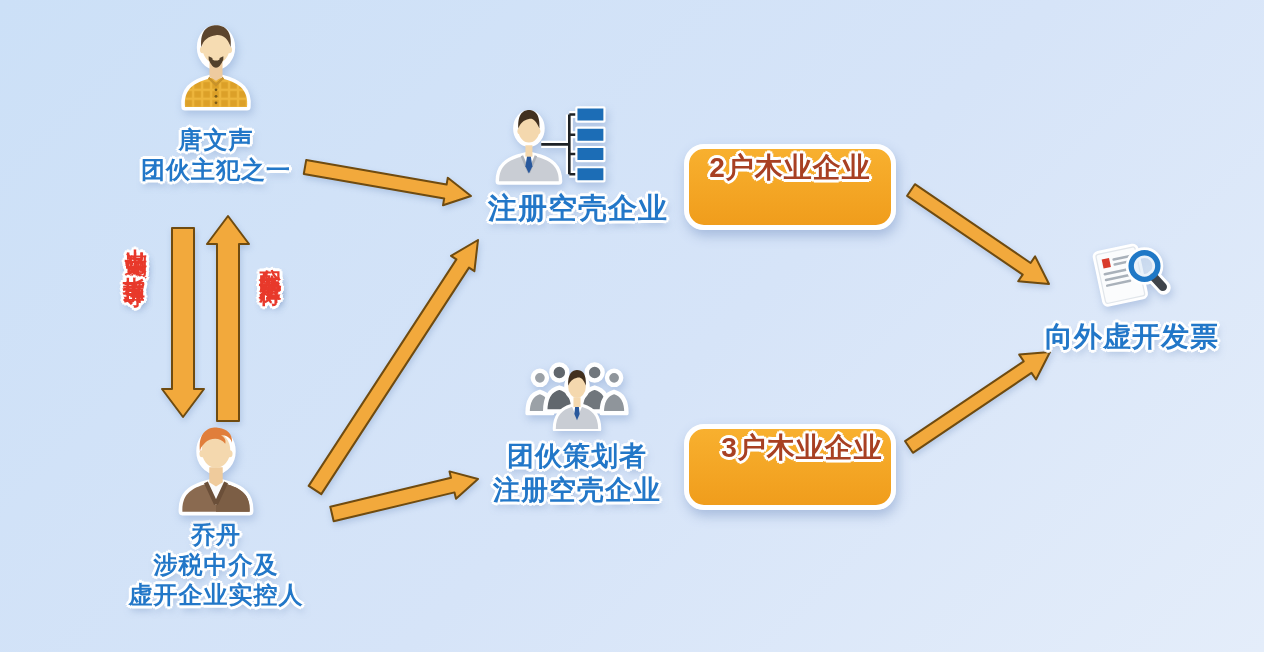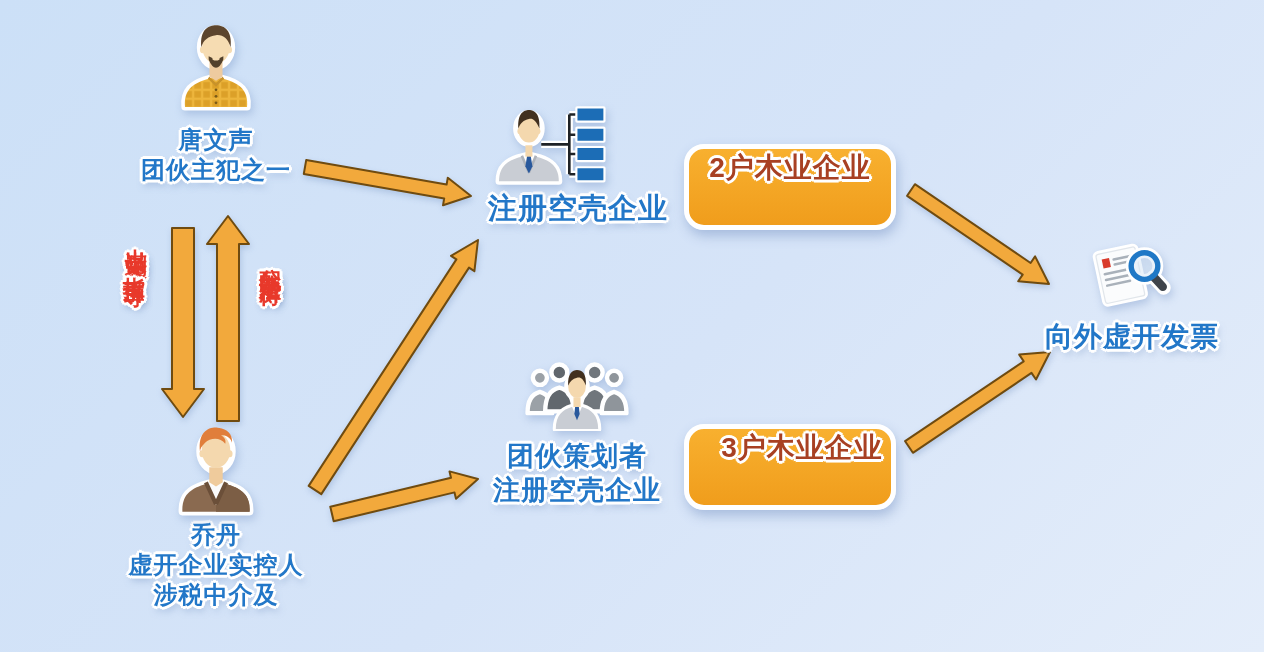--- a/index.html
+++ b/index.html
@@ -111,22 +111,22 @@
       <path d="M38 75 L50 101 L62 75 L50 71 Z" fill="#FAFAFA"></path>
       <path d="M38 74 L50 100 M62 74 L50 100" stroke="#6B4F39" stroke-width="5" fill="none"></path>
       <path d="M42 56 L58 56 L58 74 L50 79 L42 74 Z" fill="#EFCB9C"></path>
       <ellipse cx="33.5" cy="40" rx="3.2" ry="4.2" fill="#F4D8AE"></ellipse>
       <ellipse cx="66.5" cy="40" rx="3.2" ry="4.2" fill="#F4D8AE"></ellipse>
       <ellipse cx="50" cy="36" rx="17" ry="21" fill="#F4D8AE"></ellipse>
       <path d="M31 38 C28 13 42 8 52 9 C63 10 70 16 69 27 C68 22 63 17 56 18 C61 21 62 25 61 28 C55 20 43 21 37 27 C33 31 31 34 31 38 Z" fill="#E07E3B"></path>
     </svg>
     <div class="blue-label sz24 mt4">
       <div>乔丹</div>
+      <div>涉税中介及</div>
       <div>虚开企业实控人</div>
-      <div>涉税中介及</div>
     </div>
   </div>
 
   <div class="node" style="left:478px;top:102px;width:200px;">
     <svg width="116" height="83" viewBox="0 0 132 94" style="margin-left:14px;">
       <g stroke="#FFFFFF" stroke-width="8" stroke-linejoin="round" fill="#FFFFFF">
         <path d="M8 90 C8 73 18 67 30 63 L42 60 L54 63 C66 67 76 73 76 90 Z"></path>
         <ellipse cx="42" cy="30" rx="14" ry="17"></ellipse>
       </g>
       <path d="M56 48 H88 M88 14 V82 M88 14 H96 M88 37 H96 M88 59 H96 M88 82 H96" stroke="#FFFFFF" stroke-width="8" fill="none"></path>

